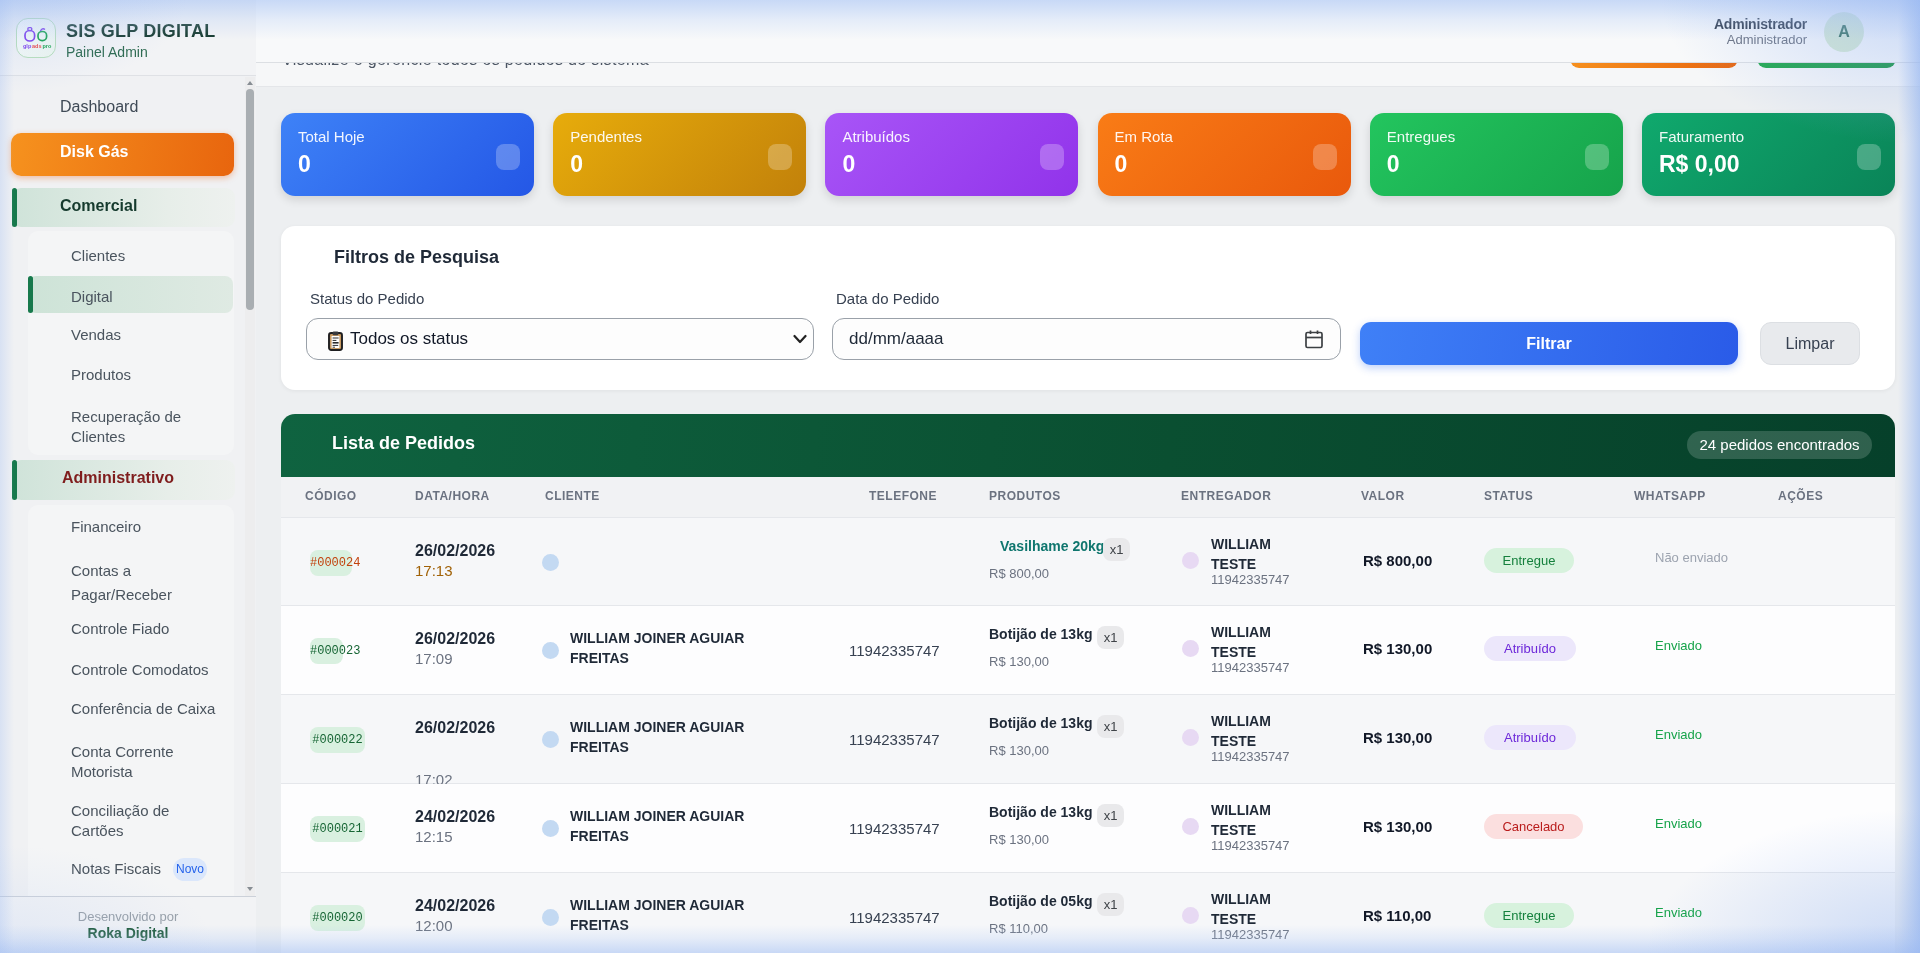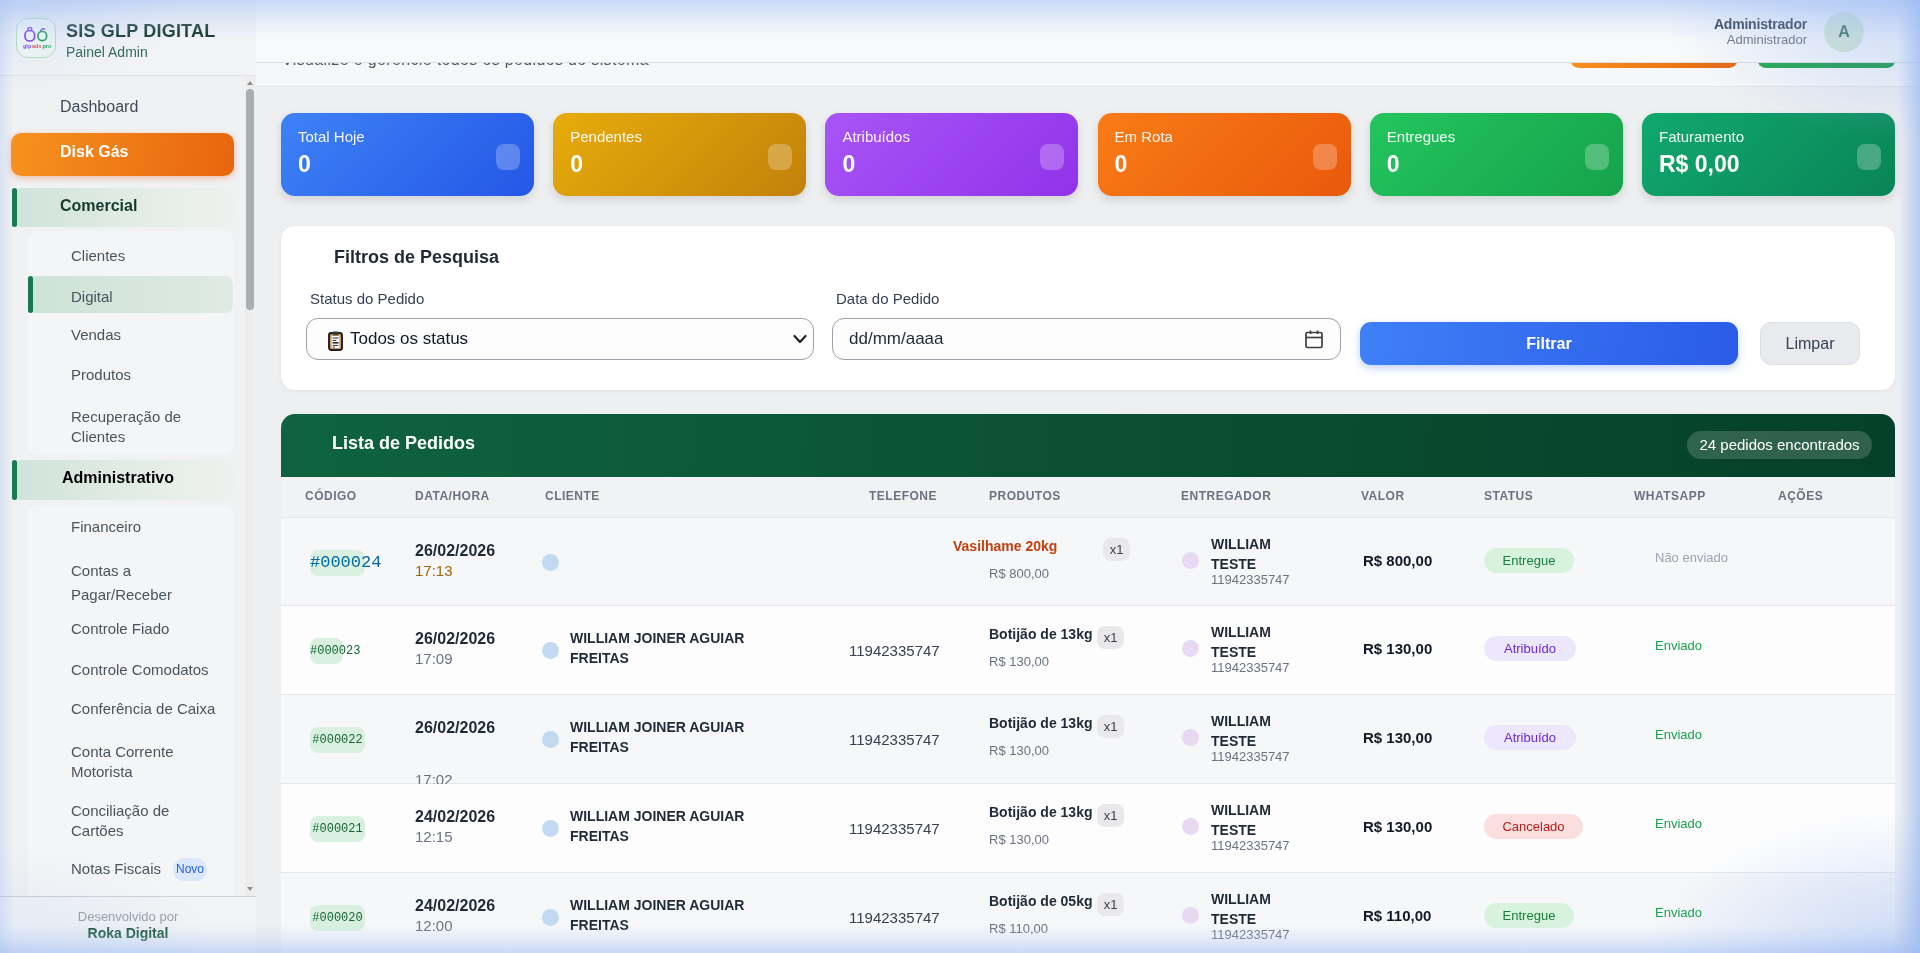--- a/index.html
+++ b/index.html
@@ -40,21 +40,21 @@
 <div class="abs" style="left:71px;top:247px;font-size:15px;color:#4a545e;">Clientes</div>
 <div class="abs" style="left:28px;top:276px;width:205px;height:37px;border-radius:8px;background:linear-gradient(90deg,#cde3d7,#dfeae3);"></div>
 <div class="abs" style="left:28px;top:276px;width:5px;height:37px;border-radius:4px;background:#17794c;"></div>
 <div class="abs" style="left:71px;top:288px;font-size:15px;color:#4a545e;">Digital</div>
 <div class="abs" style="left:71px;top:326px;font-size:15px;color:#4a545e;">Vendas</div>
 <div class="abs" style="left:71px;top:366px;font-size:15px;color:#4a545e;">Produtos</div>
 <div class="abs" style="left:71px;top:407px;font-size:15px;color:#4a545e;line-height:20px;width:130px;">Recuperação de Clientes</div>
 
 <div class="abs" style="left:12px;top:460px;width:223px;height:40px;border-radius:9px;background:linear-gradient(90deg,#cfe3d9,#e7eee9 70%,#eef1ef);"></div>
 <div class="abs" style="left:12px;top:460px;width:5px;height:40px;border-radius:4px;background:#17794c;"></div>
-<div class="abs" style="left:62px;top:469px;font-size:16px;font-weight:bold;color:#000000;">Administrativo</div>
+<div class="abs" style="left:62px;top:469px;font-size:16px;font-weight:bold;color:#7f1d1d;">Administrativo</div>
 
 <div class="abs" style="left:28px;top:505px;width:206px;height:391px;border-radius:10px 10px 0 0;background:#f4f5f6;"></div>
 <div class="abs" style="left:71px;top:518px;font-size:15px;color:#4a545e;">Financeiro</div>
 <div class="abs" style="left:71px;top:559px;font-size:15px;color:#4a545e;line-height:24px;width:130px;">Contas a Pagar/Receber</div>
 <div class="abs" style="left:71px;top:620px;font-size:15px;color:#4a545e;">Controle Fiado</div>
 <div class="abs" style="left:71px;top:661px;font-size:15px;color:#4a545e;">Controle Comodatos</div>
 <div class="abs" style="left:71px;top:700px;font-size:15px;color:#4a545e;">Conferência de Caixa</div>
 <div class="abs" style="left:71px;top:742px;font-size:15px;color:#4a545e;line-height:20px;width:130px;">Conta Corrente Motorista</div>
 <div class="abs" style="left:71px;top:801px;font-size:15px;color:#4a545e;line-height:20px;width:130px;">Conciliação de Cartões</div>
 <div class="abs" style="left:71px;top:860px;font-size:15px;color:#4a545e;">Notas Fiscais</div>
@@ -158,25 +158,25 @@
 <div style="position:absolute;left:134px;top:75px;font-size:12px;font-weight:bold;letter-spacing:0.5px;color:#6b7280;">DATA/HORA</div>
 <div style="position:absolute;left:264px;top:75px;font-size:12px;font-weight:bold;letter-spacing:0.5px;color:#6b7280;">CLIENTE</div>
 <div style="position:absolute;left:546px;top:75px;font-size:12px;font-weight:bold;letter-spacing:0.5px;color:#6b7280;margin-left:42px;">TELEFONE</div>
 <div style="position:absolute;left:708px;top:75px;font-size:12px;font-weight:bold;letter-spacing:0.5px;color:#6b7280;">PRODUTOS</div>
 <div style="position:absolute;left:900px;top:75px;font-size:12px;font-weight:bold;letter-spacing:0.5px;color:#6b7280;">ENTREGADOR</div>
 <div style="position:absolute;left:1080px;top:75px;font-size:12px;font-weight:bold;letter-spacing:0.5px;color:#6b7280;">VALOR</div>
 <div style="position:absolute;left:1203px;top:75px;font-size:12px;font-weight:bold;letter-spacing:0.5px;color:#6b7280;">STATUS</div>
 <div style="position:absolute;left:1353px;top:75px;font-size:12px;font-weight:bold;letter-spacing:0.5px;color:#6b7280;">WHATSAPP</div>
 <div style="position:absolute;left:1497px;top:75px;font-size:12px;font-weight:bold;letter-spacing:0.5px;color:#6b7280;">AÇÕES</div>
 <div style="position:absolute;left:0;top:104px;width:1614px;height:88px;background:#f6f7f9;border-bottom:1px solid #e5e7eb;">
-<div style="position:absolute;left:29px;top:32px;width:55px;height:26px;border-radius:8px;background:#d9f0e0;text-align:center;line-height:26px;font-size:17px;font-family:'Liberation Mono',monospace;color:#0369a1;">#000024</div>
+<div style="position:absolute;left:29px;top:32px;width:42px;height:26px;border-radius:8px;background:#d9f0e0;text-align:center;line-height:26px;font-size:12px;font-family:'Liberation Mono',monospace;color:#c2410c;">#000024</div>
 <div style="position:absolute;left:134px;top:24px;font-size:16px;font-weight:bold;color:#1f2937;">26/02/2026</div>
 <div style="position:absolute;left:134px;top:44px;font-size:15px;color:#a16207;">17:13</div>
 <div style="position:absolute;left:261px;top:36px;width:17px;height:17px;border-radius:50%;background:#c3d9f2;"></div>
-<div style="position:absolute;left:672px;top:20px;font-size:14px;font-weight:bold;color:#c2410c;">Vasilhame 20kg</div>
+<div style="position:absolute;left:719px;top:20px;font-size:14px;font-weight:bold;color:#0f766e;">Vasilhame 20kg</div>
 <div style="position:absolute;left:822px;top:20px;width:27px;height:23px;border-radius:8px;background:#e9e9eb;text-align:center;line-height:23px;font-size:13px;color:#3f4348;">x1</div>
 <div style="position:absolute;left:708px;top:48px;font-size:13px;color:#6b7280;">R$ 800,00</div>
 <div style="position:absolute;left:901px;top:34px;width:17px;height:17px;border-radius:50%;background:#e7d9f3;"></div>
 <div style="position:absolute;left:930px;top:16px;width:80px;font-size:14px;font-weight:bold;color:#1f2937;line-height:20px;">WILLIAM TESTE</div>
 <div style="position:absolute;left:930px;top:54px;font-size:13px;color:#6b7280;">11942335747</div>
 <div style="position:absolute;left:1082px;top:34px;font-size:15px;font-weight:bold;color:#111827;">R$ 800,00</div>
 <div style="position:absolute;left:1203px;top:30px;width:90px;height:25px;border-radius:13px;background:#d7f2dd;color:#15803d;font-size:13px;line-height:25px;text-align:center;">Entregue</div>
 <div style="position:absolute;left:1374px;top:32px;font-size:13px;color:#9ca3af;">Não enviado</div>
 </div>
 <div style="position:absolute;left:0;top:192px;width:1614px;height:89px;background:#fdfdfe;border-bottom:1px solid #e5e7eb;">

